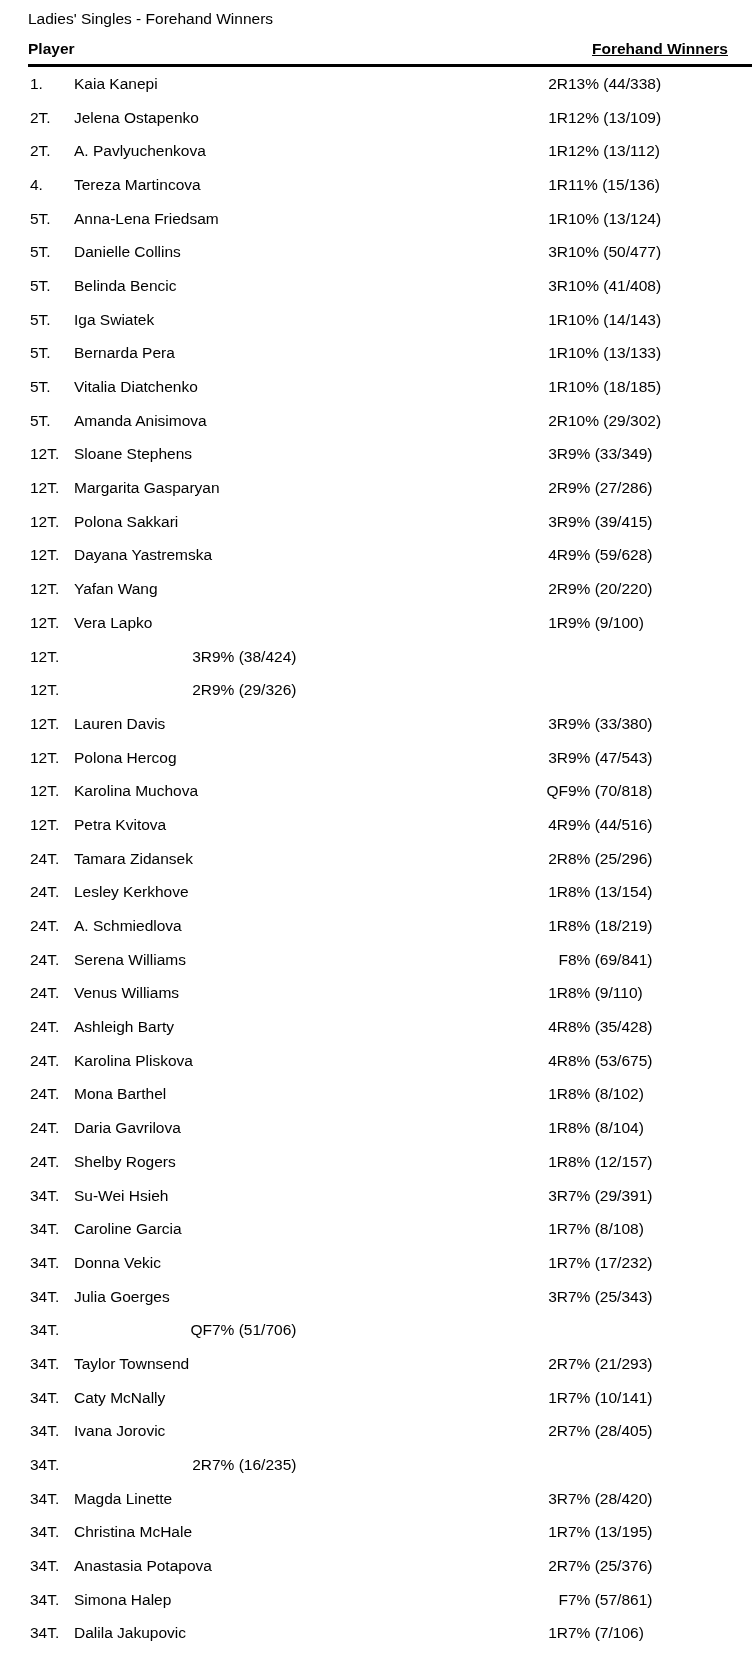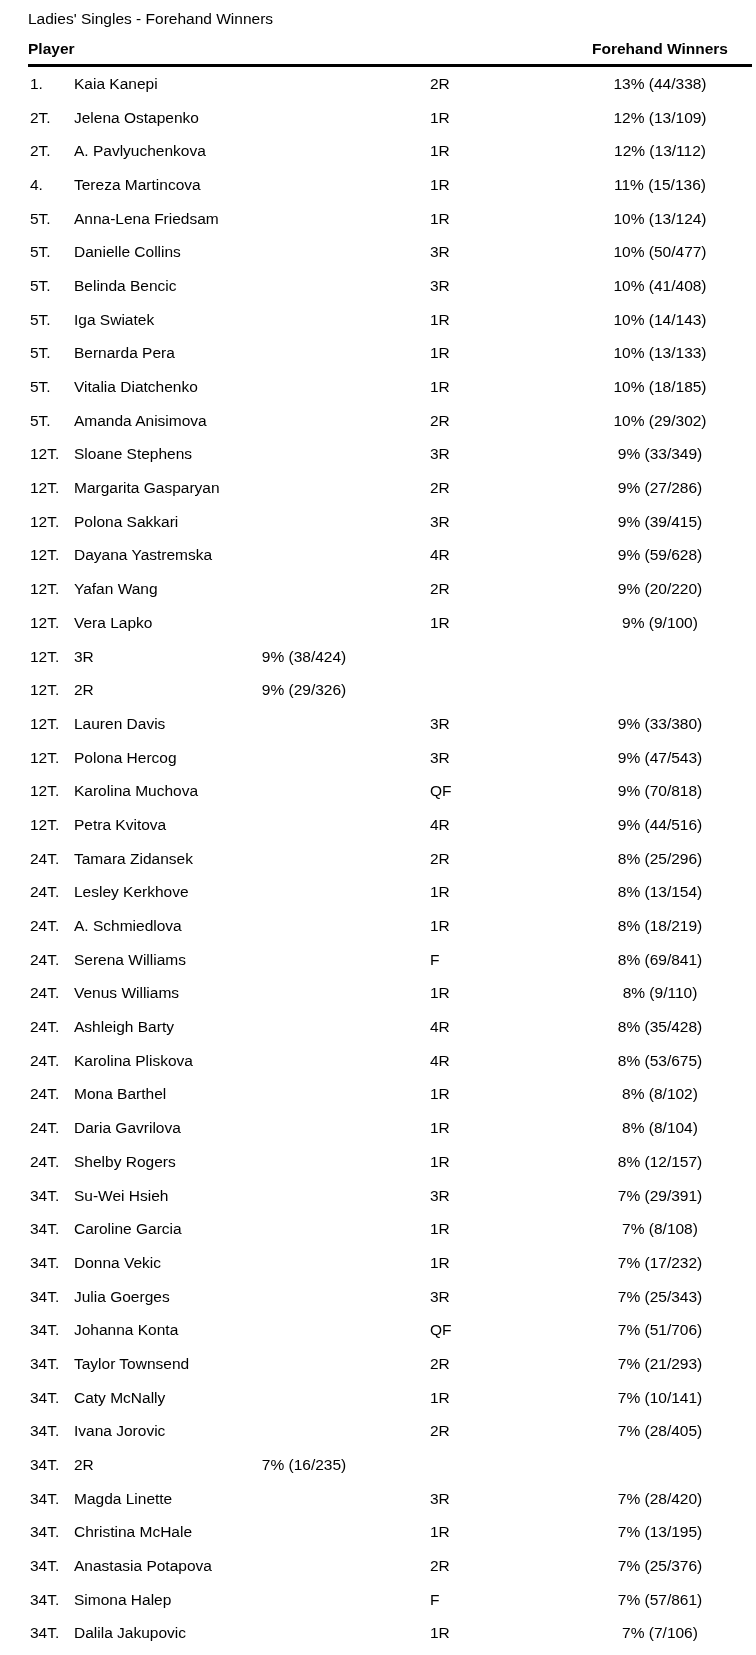--- a/index.html
+++ b/index.html
@@ -25,35 +25,35 @@
   .thead {
     display: flex;
     align-items: center;
     padding-bottom: 7px;
     border-bottom: 3px solid #000000;
     font-weight: bold;
     line-height: 17px;
   }
   .th-player { width: 402px; text-align: left; }
   .th-round  { width: 138px; }
-  .th-stat   { width: 184px; text-align: center; }
+  .th-stat   { width: 184px; text-align: center; text-decoration: underline; }
   .row {
     display: flex;
     align-items: center;
     height: 33.7px;
   }
   .c-rank {
     width: 46px;
     padding-left: 2px;
     box-sizing: border-box;
     white-space: nowrap;
   }
   .c-name { flex: 1; white-space: nowrap; }
-  .c-round { width: 138px; text-align: left; }
-  .c-stat  { width: 184px; text-align: center; white-space: nowrap; }
+  .c-round { width: 138px; text-align: right; }
+  .c-stat  { width: 184px; text-align: left; white-space: nowrap; }
 </style>
 </head>
 <body>
 
 <div class="title">Ladies' Singles - Forehand Winners</div>
 
 <div class="table">
   <div class="thead">
     <div class="th-player">Player</div>
     <div class="th-round"></div>
@@ -312,21 +312,20 @@
 
   <div class="row">
     <span class="c-rank">34T.</span>
     <span class="c-name">Julia Goerges</span>
     <span class="c-round">3R</span>
     <span class="c-stat">7% (25/343)</span>
   </div>
 
   <div class="row">
     <span class="c-rank">34T.</span>
-    <span class="c-name">Johanna Konta</span>
     <span class="c-round">QF</span>
     <span class="c-stat">7% (51/706)</span>
   </div>
 
   <div class="row">
     <span class="c-rank">34T.</span>
     <span class="c-name">Taylor Townsend</span>
     <span class="c-round">2R</span>
     <span class="c-stat">7% (21/293)</span>
   </div>

